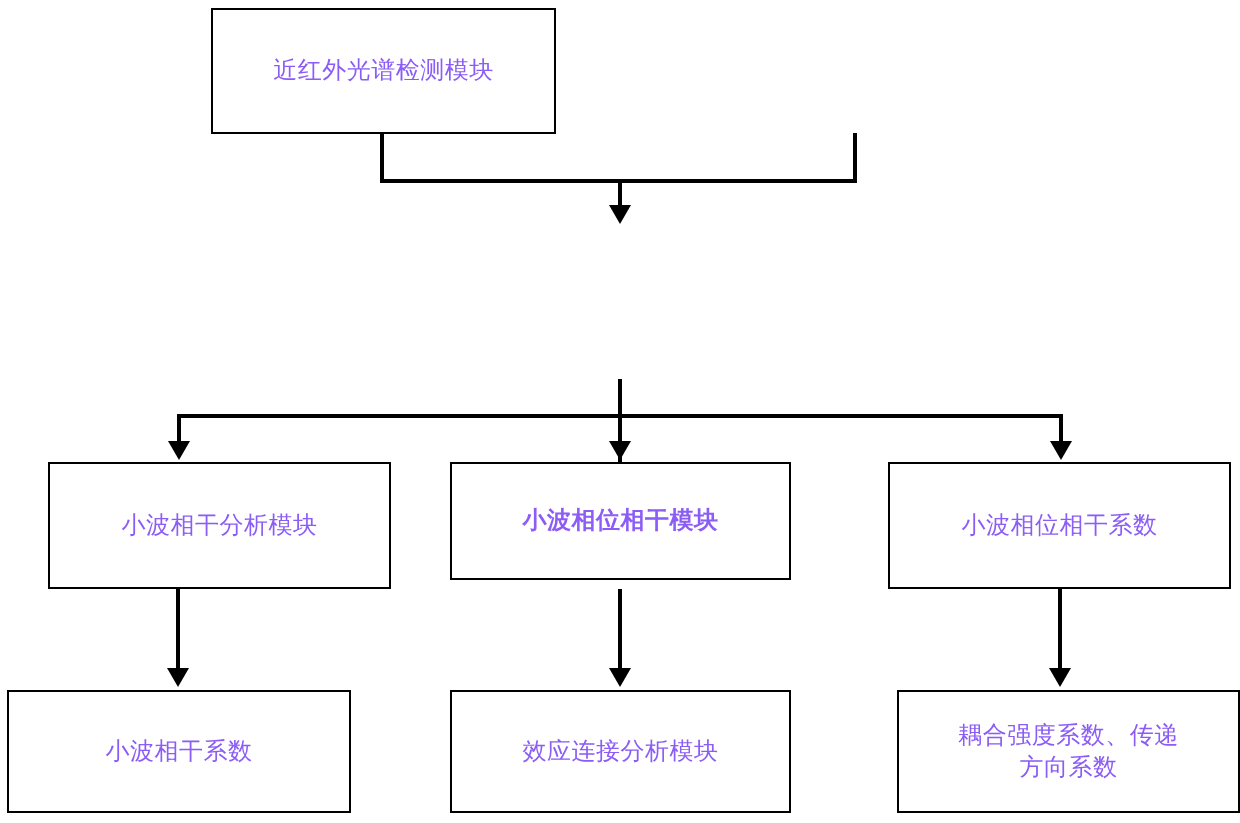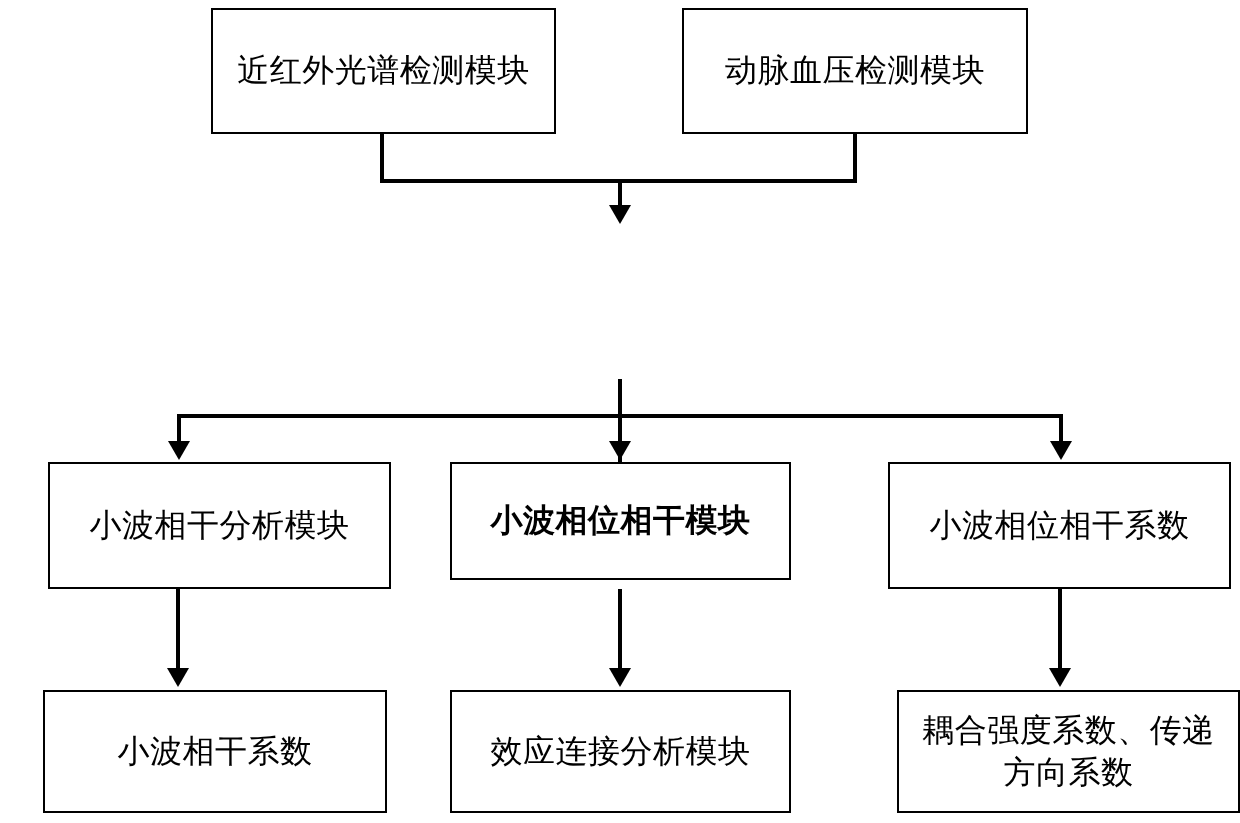--- a/index.html
+++ b/index.html
@@ -19,37 +19,37 @@
   }
   .node {
     position: absolute;
     box-sizing: border-box;
     border: 2px solid #000000;
     background: #ffffff;
     display: flex;
     align-items: center;
     justify-content: center;
     text-align: center;
-    color: #000000;
+    color: #8b5cf6;
     line-height: 1.30;
-    font-size: 32px;
+    font-size: 24px;
     letter-spacing: 0.5px;
     white-space: pre-line;
   }
   
   #node-nirs      { left: 211px; top: 8px;   width: 345px; height: 126px; }
   #node-abp       { left: 682px; top: 8px;   width: 346px; height: 126px; }
   
   #node-signals   { left: 450px; top: 225px; width: 341px; height: 154px; }
   
   #node-wc-mod    { left: 8px;   top: 462px; width: 343px; height: 127px; margin-left: 40px; }
   #node-wpc-mod   { left: 450px; top: 462px; width: 341px; height: 118px; font-weight: bold; }
   #node-ec-mod    { left: 888px; top: 462px; width: 343px; height: 127px; }
   
-  #node-wc-coef   { left: 7px;   top: 690px; width: 344px; height: 123px; margin-left: 36px; }
+  #node-wc-coef   { left: 7px;   top: 690px; width: 344px; height: 123px; }
   #node-wpc-coef  { left: 450px; top: 690px; width: 341px; height: 123px; }
   #node-ec-coef   { left: 888px; top: 690px; width: 343px; height: 123px; margin-left: 9px; }
 
   
   .vline {
     position: absolute;
     width: 4px;
     background: #000000;
   }
   .hline {
@@ -96,21 +96,20 @@
 
     <div class="vline" style="left:618px;  top:589px; height:80px;"></div>
     <div class="arrowhead" style="left:609px;  top:668px;"></div>
 
     <div class="vline" style="left:1058px; top:589px; height:80px;"></div>
     <div class="arrowhead" style="left:1049px; top:668px;"></div>
   </div>
 
   <div class="node" id="node-nirs">近红外光谱检测模块</div>
 
-  <div class="node" id="node-abp">动脉血压检测模块</div>
 
 
   <div class="node" id="node-wc-mod">小波相干分析模块</div>
 
   <div class="node" id="node-wpc-mod">小波相位相干模块</div>
 
   <div class="node" id="node-ec-mod">小波相位相干系数</div>
 
   <div class="node" id="node-wc-coef">小波相干系数</div>
 

